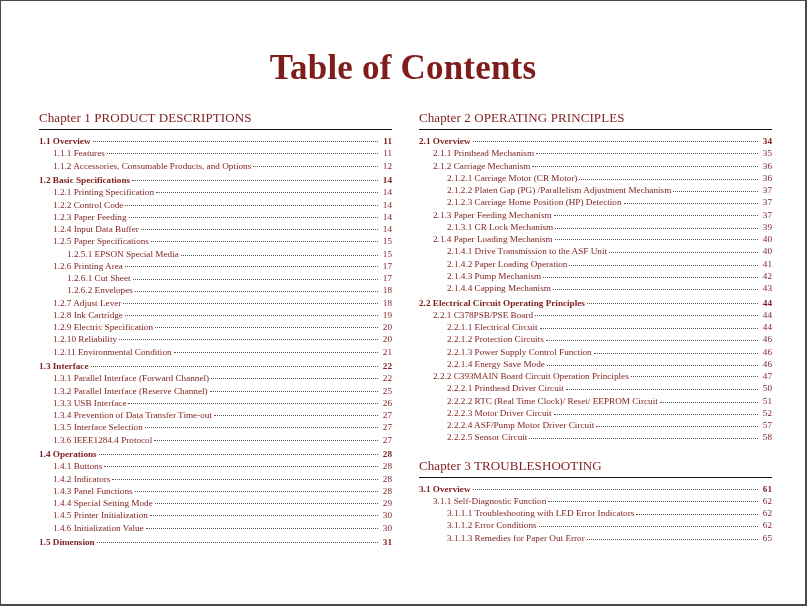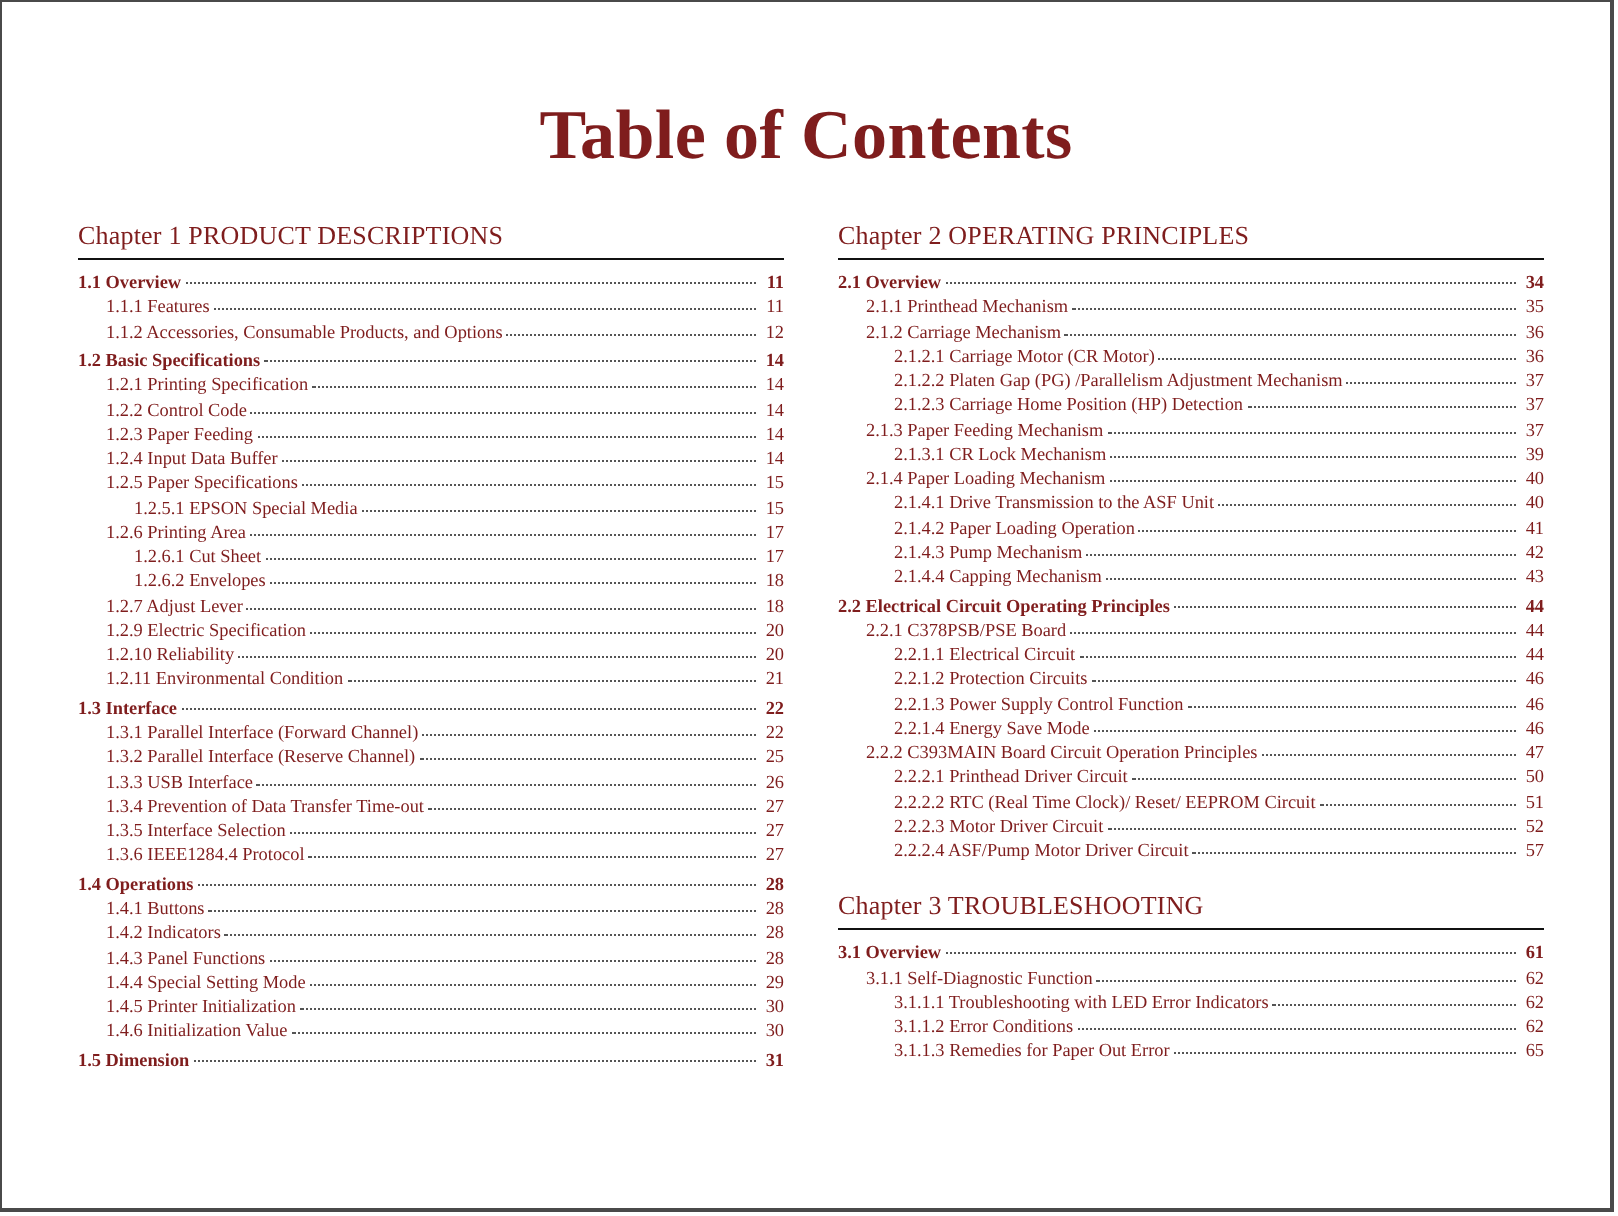--- a/index.html
+++ b/index.html
@@ -21,21 +21,21 @@
     font-size:13px; font-weight:normal; line-height:17px;
     border-bottom:1.5px solid #111; padding-bottom:3px; margin-bottom:5px;
     letter-spacing:0.1px;
   }
   .chapter.spaced { margin-top:13px; }
   .entry {
     display:flex; align-items:baseline; font-size:9.2px; line-height:12.25px; height:12.25px;
     white-space:nowrap;
   }
   .entry.lvl1 { font-weight:bold;align-items:center; }
-  .entry.lvl2 { padding-left:14px; }
+  .entry.lvl2 { padding-left:14px;align-items:center; }
   .entry.lvl3 { padding-left:28px; }
   .entry.gap { margin-top:2.3px; }
   .entry .label { flex:0 0 auto; }
   .entry .dots {
     flex:1 1 auto; overflow:hidden; margin:0 2px;
     border-bottom:1px dotted #555; height:7px; align-self:baseline;
     position:relative; top:-1px;
   }
   .entry .page-no { flex:0 0 auto; text-align:right; min-width:12px; }
 </style>
@@ -112,20 +112,25 @@
           <span class="label">1.2.6.2 Envelopes</span>
           <span class="dots"></span>
           <span class="page-no">18</span>
         </div>
         <div class="entry lvl2">
           <span class="label">1.2.7 Adjust Lever</span>
           <span class="dots"></span>
           <span class="page-no">18</span>
         </div>
         <div class="entry lvl2">
+          <span class="label">1.2.8 Ink Cartridge</span>
+          <span class="dots"></span>
+          <span class="page-no">19</span>
+        </div>
+        <div class="entry lvl2">
           <span class="label">1.2.9 Electric Specification</span>
           <span class="dots"></span>
           <span class="page-no">20</span>
         </div>
         <div class="entry lvl2">
           <span class="label">1.2.10 Reliability</span>
           <span class="dots"></span>
           <span class="page-no">20</span>
         </div>
         <div class="entry lvl2">
@@ -327,20 +332,25 @@
         <div class="entry lvl3">
           <span class="label">2.2.2.3 Motor Driver Circuit</span>
           <span class="dots"></span>
           <span class="page-no">52</span>
         </div>
         <div class="entry lvl3">
           <span class="label">2.2.2.4 ASF/Pump Motor Driver Circuit</span>
           <span class="dots"></span>
           <span class="page-no">57</span>
         </div>
+        <div class="entry lvl3">
+          <span class="label">2.2.2.5 Sensor Circuit</span>
+          <span class="dots"></span>
+          <span class="page-no">58</span>
+        </div>
       </div>
     <div class="chapter spaced">Chapter 3 TROUBLESHOOTING</div>
     <div>
         <div class="entry lvl1">
           <span class="label">3.1 Overview</span>
           <span class="dots"></span>
           <span class="page-no">61</span>
         </div>
         <div class="entry lvl2">
           <span class="label">3.1.1 Self-Diagnostic Function</span>

